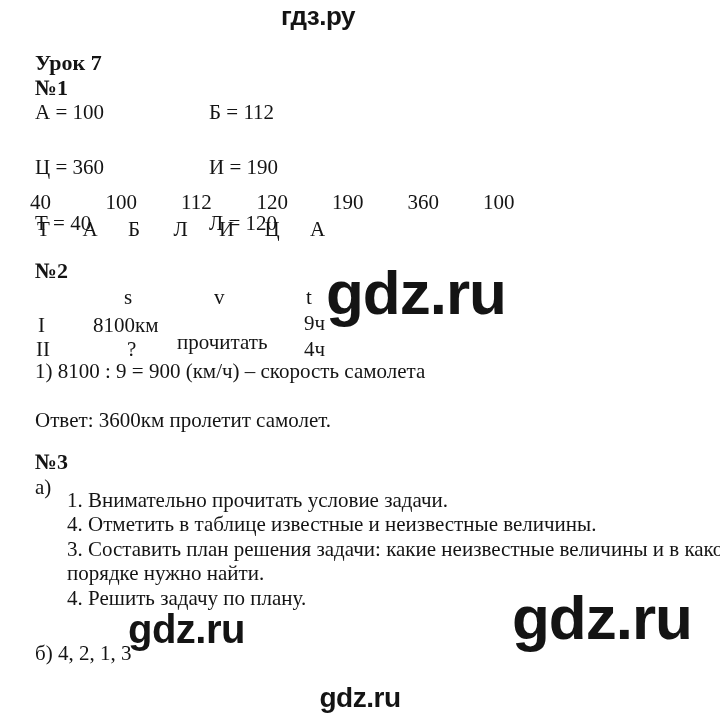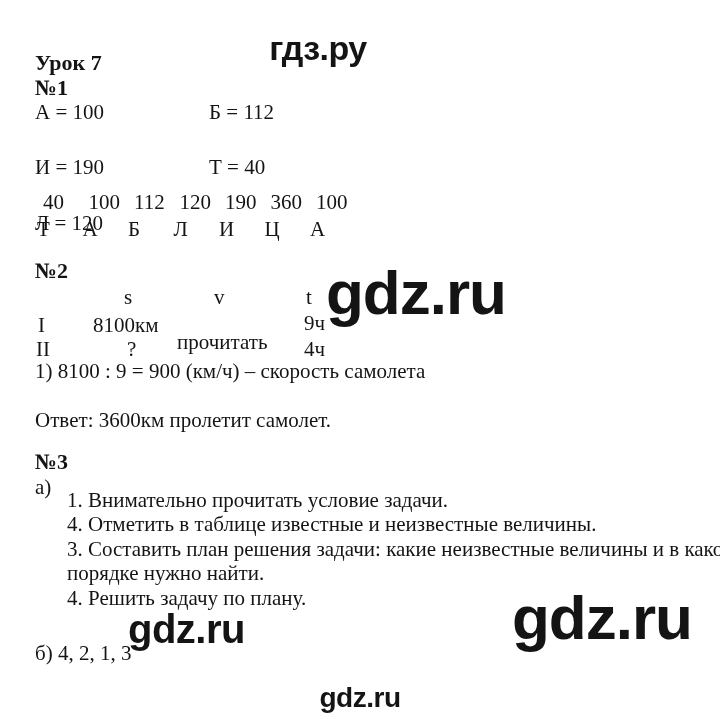--- a/index.html
+++ b/index.html
@@ -14,50 +14,51 @@
     overflow: hidden;
   }
   .abs { position: absolute; white-space: nowrap; line-height: 24px; }
   .logo {
     font-family: "Liberation Sans", sans-serif;
     font-weight: 700;
     letter-spacing: -0.5px;
     line-height: 1.05;
     white-space: nowrap;
   }
-  .header-logo { top: 3px; left: 0; width: 636px; text-align: center; font-size: 34px; position: absolute; margin-top: 28px; }
+  .header-logo { top: 3px; left: 0; width: 636px; text-align: center; font-size: 26px; position: absolute; }
   .footer-logo { top: 683px; left: 0; width: 720px; text-align: center; font-size: 28px; position: absolute; }
   .wm { position: absolute; line-height: 1; }
   .wm-large { font-size: 62px; letter-spacing: -1px; }
   .wm-medium { font-size: 40px; letter-spacing: -0.5px; }
   .h-label { font-size: 22px; font-weight: 700; }
   .pairs {
     position: absolute; left: 35px; top: 101px;
     display: grid; grid-template-columns: 142px auto; line-height: 23.3px; gap: 32px;
   }
-  .num-row { position: absolute; left: 43px; top: 190px; display: flex; }
+  .num-row { position: absolute; left: 30px; top: 190px; display: flex; gap: 30px; }
   .let-row { position: absolute; left: 37px; top: 217px; display: flex; }
   .num-row .cell, .let-row .cell { width: 45.5px; }
   .steps { position: absolute; left: 35px; top: 488px; width: 672px; margin-left: 32px; }
   .steps p { margin: 0; line-height: 24.4px; white-space: normal; }
 </style>
 </head>
 <body>
 
 <div class="page">
 
   <div class="logo header-logo">гдз.ру</div>
 
   <div class="abs h-label" style="left:35px; top:51px;font-family:Liberation Serif, serif;">Урок 7</div>
 
   <div class="abs h-label" style="left:35px; top:76px;">№1</div>
 
   <div class="pairs">
     <span>А = 100</span>
     <span>Б = 112</span>
+    <span>Ц = 360</span>
     <span>И = 190</span>
     <span>Т = 40</span>
     <span>Л = 120</span>
   </div>
 
   <div class="num-row">
     <span class="cell">40</span>
     <span class="cell">100</span>
     <span class="cell">112</span>
     <span class="cell">120</span>

